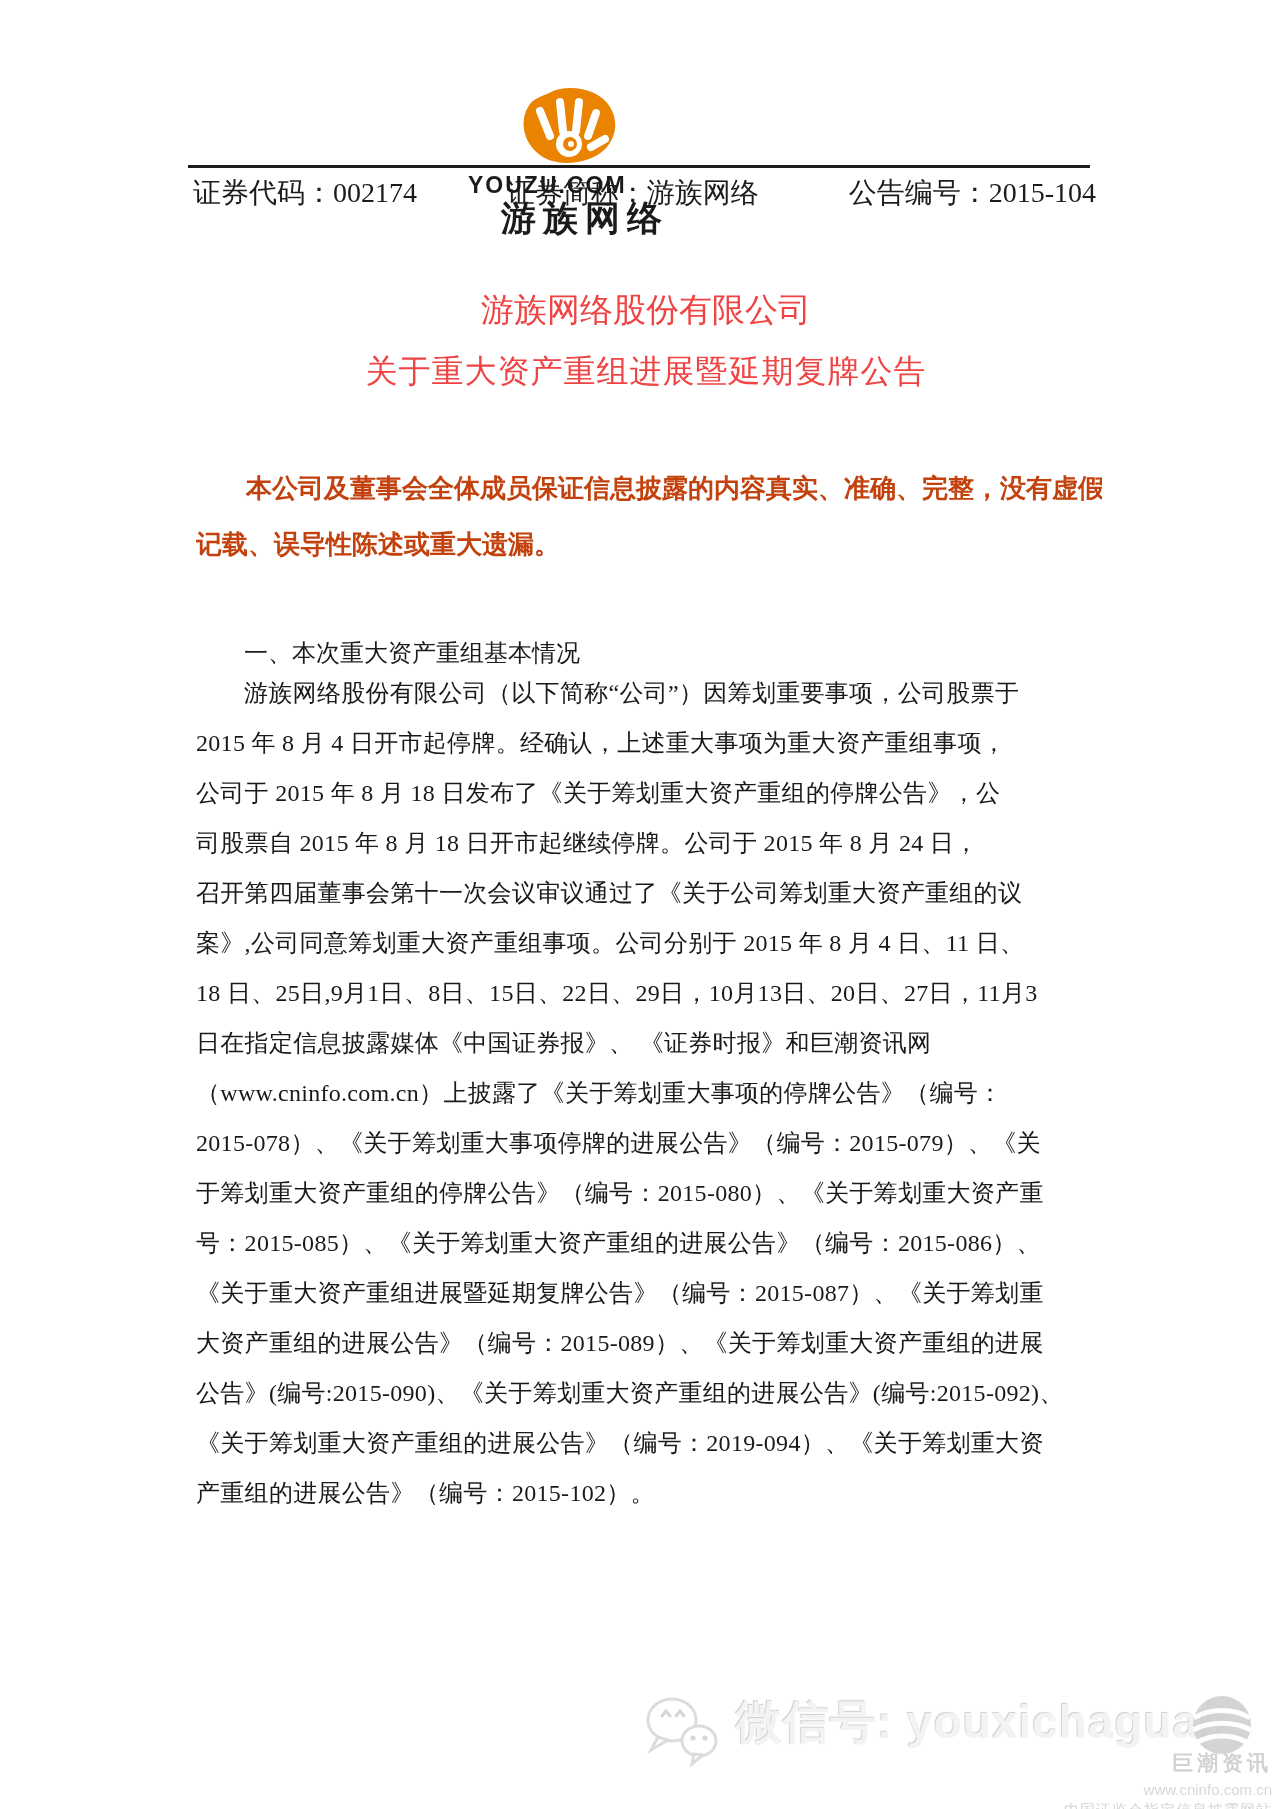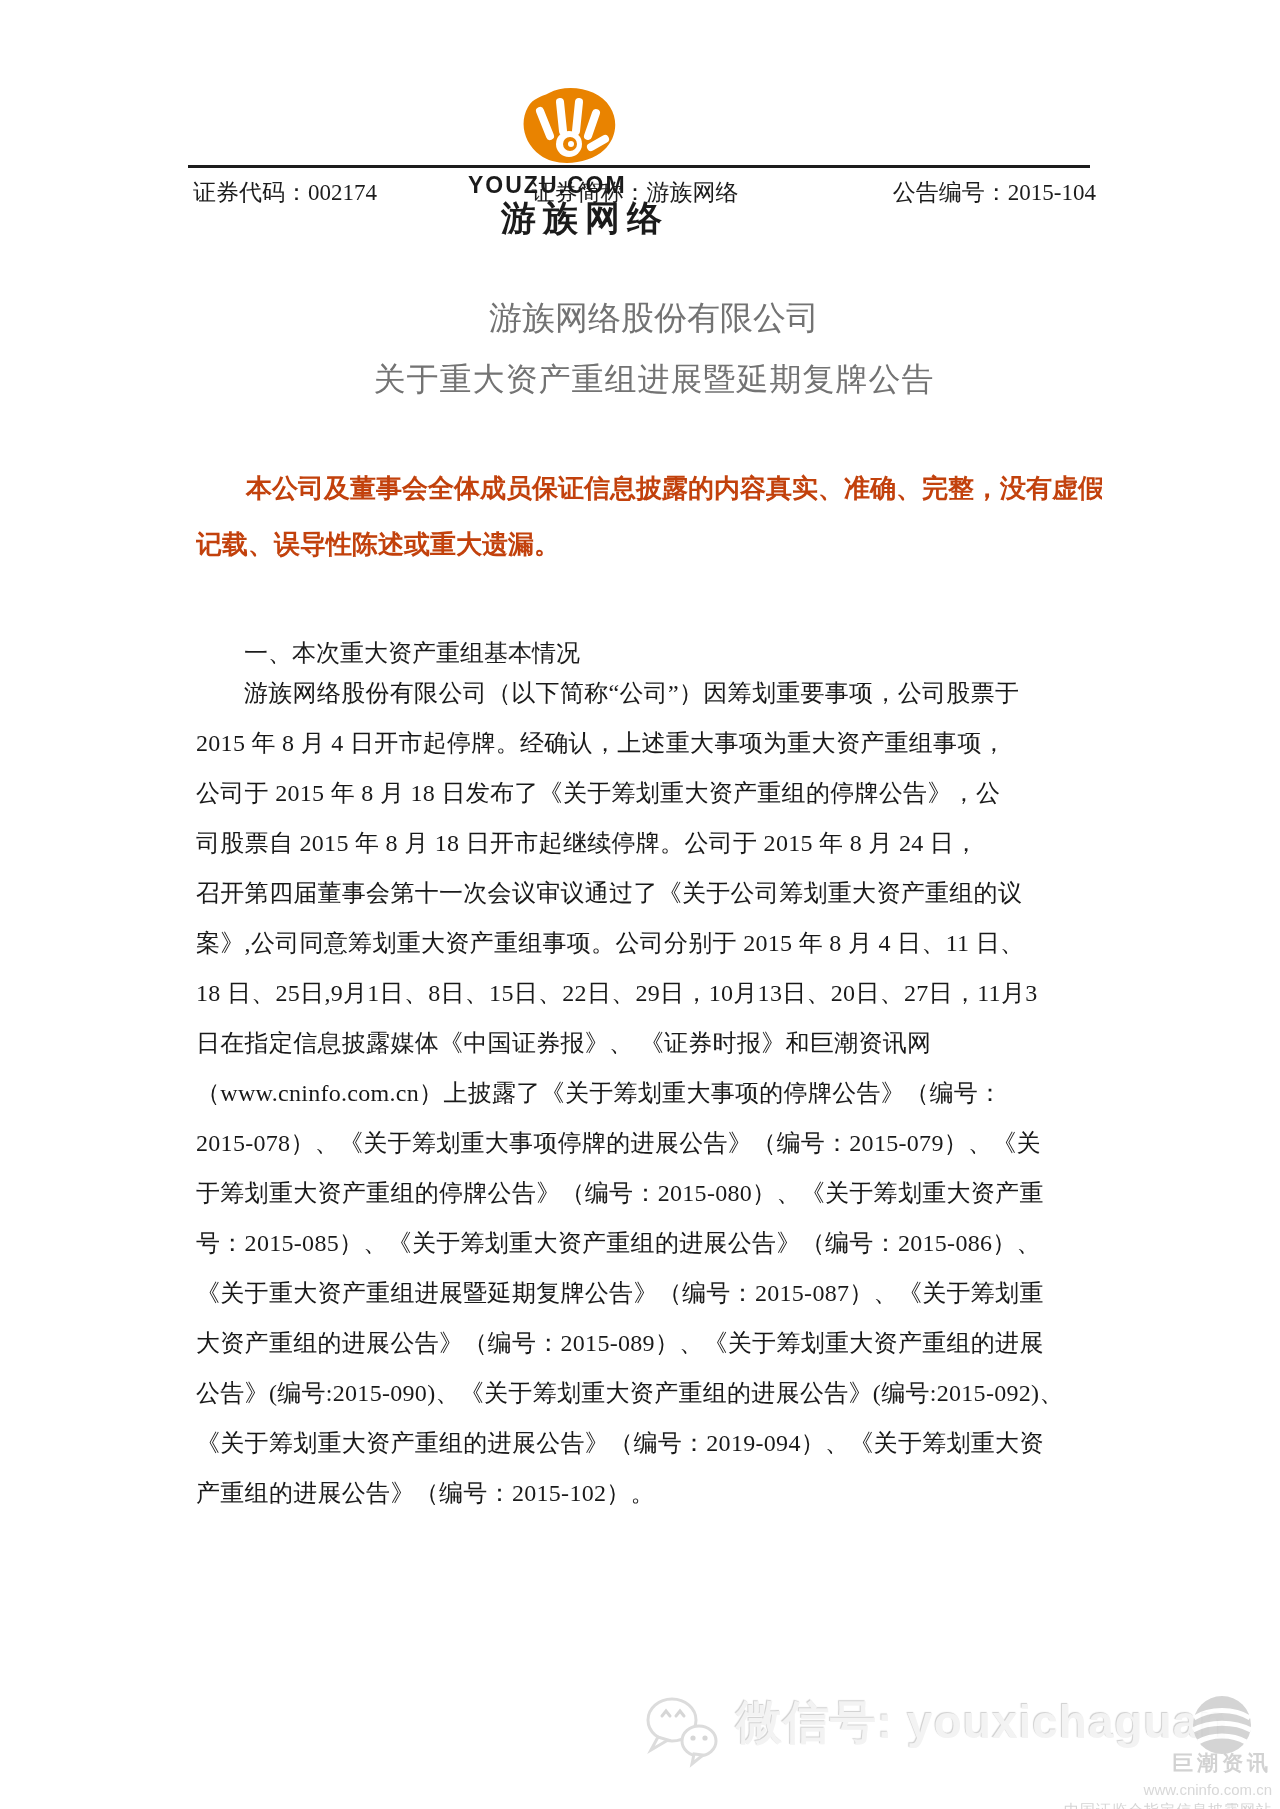--- a/index.html
+++ b/index.html
@@ -24,27 +24,27 @@
   .brand-cn {
     font-family:"Liberation Sans","DejaVu Sans",sans-serif;
     font-weight:bold; font-size:35px; letter-spacing:7px; color:#1b1b1b; line-height:40px;margin-left:33px;
   }
 
   
   .rule { position:absolute; top:165px; left:188px; width:902px; height:3px; background:#1c1c1c; }
   .header-row {
     position:absolute; top:176px; left:193px; width:903px;
     display:flex; justify-content:space-between;
-    font-size:23px; line-height:34px; white-space:nowrap;
+    font-size:28px; line-height:34px; white-space:nowrap;
   }
 
   
   .title1, .title2 {
-    position:absolute; left:196px; width:900px; margin:8px;
-    text-align:center; font-weight:500; color:#737373; white-space:nowrap;
+    position:absolute; left:196px; width:900px; margin:0;
+    text-align:center; font-weight:500; color:#ef4444; white-space:nowrap;
   }
   .title1 { top:288px; font-size:33px; }
   .title2 { top:350px; font-size:32px; letter-spacing:1px; }
 
   
   .declaration {
     position:absolute; top:460px; left:196px; width:906px;
     font-family:"Liberation Sans","DejaVu Sans",sans-serif;
     font-weight:bold; font-size:26px; line-height:56px;
     color:#c2410c;

